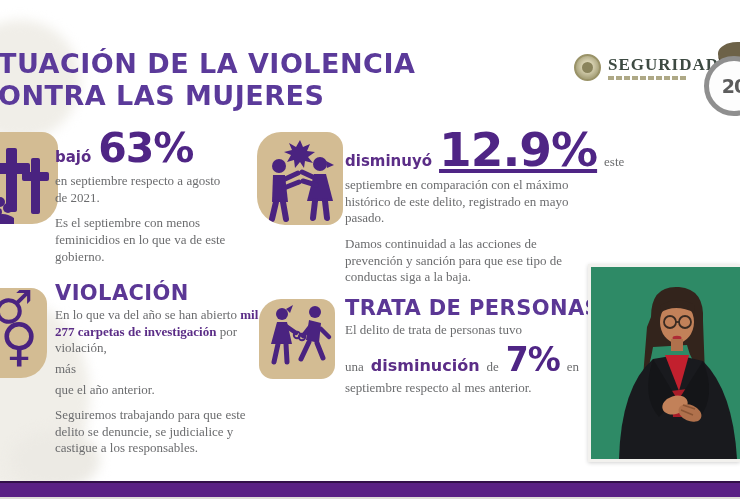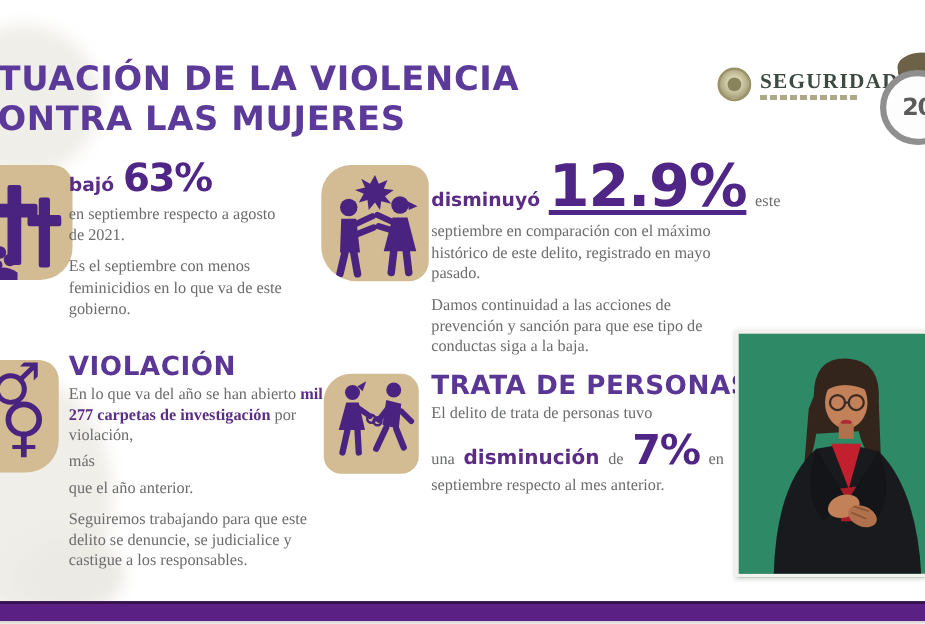--- a/index.html
+++ b/index.html
@@ -45,21 +45,21 @@
   .sec { position:absolute; }
   .sec h2 { color:#5b3795; font-size:21px; font-weight:800; letter-spacing:.4px; margin-bottom:2px; white-space:nowrap; }
   .gray { color:#6b6c6e; font-size:13px; line-height:1.28; font-weight:500;font-family:Liberation Serif, serif; }
   .pbold { color:#5b2d87; font-weight:800; }
   .statrow { display:flex; align-items:baseline; gap:7px; }
   .stat-label { color:#5b2d87; font-size:15px; font-weight:800; }
   .stat-big { color:#4f2585; font-weight:800; letter-spacing:-1px; line-height:1; }
   .mt8 { margin-top:9px; } .mt4 { margin-top:4px; }
 
   #sec-feminicidio { left:55px; top:128px; width:205px; }
-  #sec-feminicidio .stat-big { font-size:31px; }
+  #sec-feminicidio .stat-big { font-size:41px; }
   #sec-violacion { left:55px; top:281px; width:220px; }
   #sec-violacion .stat-big { font-size:41px; }
   #sec-violencia { left:345px; top:126px; width:243px; }
   #sec-violencia .stat-big { font-size:47px;text-decoration:underline; }
   #sec-trata { left:345px; top:296px; width:243px; }
   #sec-trata .stat-big { font-size:33px; }
   .inlinewrap { line-height:1.28; }
 
   
   .video { position:absolute; left:588px; top:264px; width:152px; height:198px; background:#2e8a66; border:3px solid #f2f1ee; border-right:none; box-shadow:0 1px 4px rgba(0,0,0,.18); }

